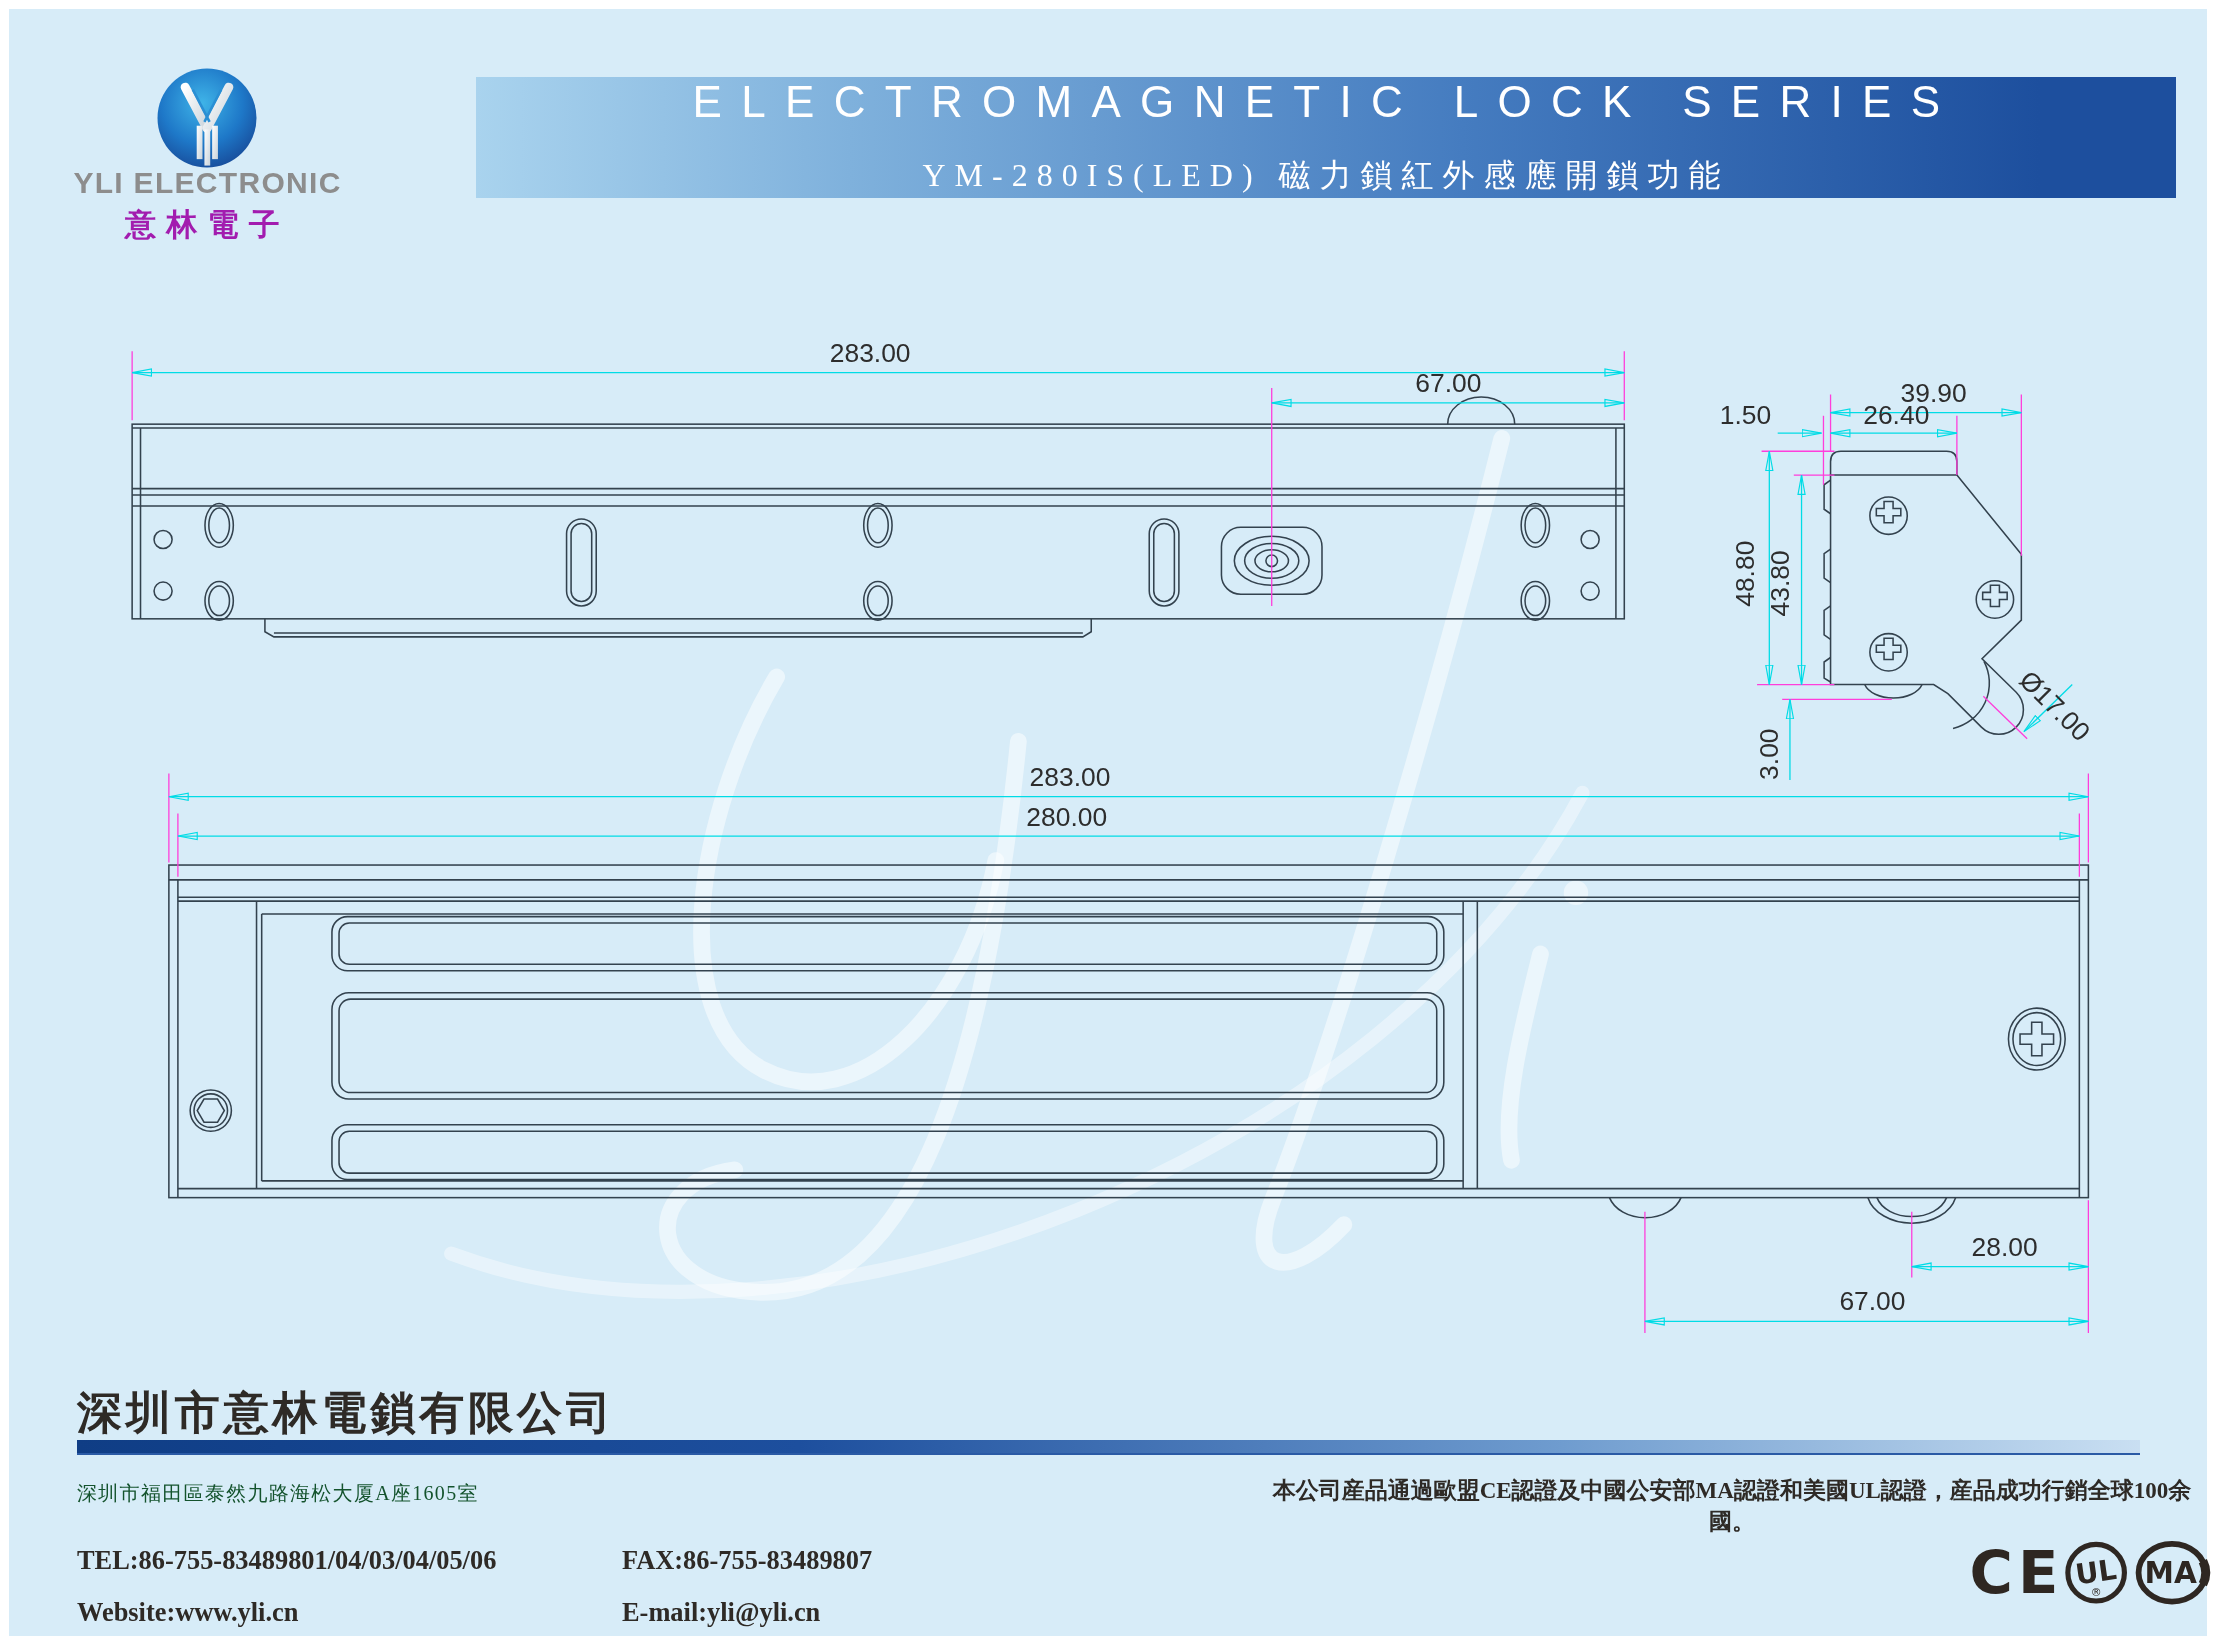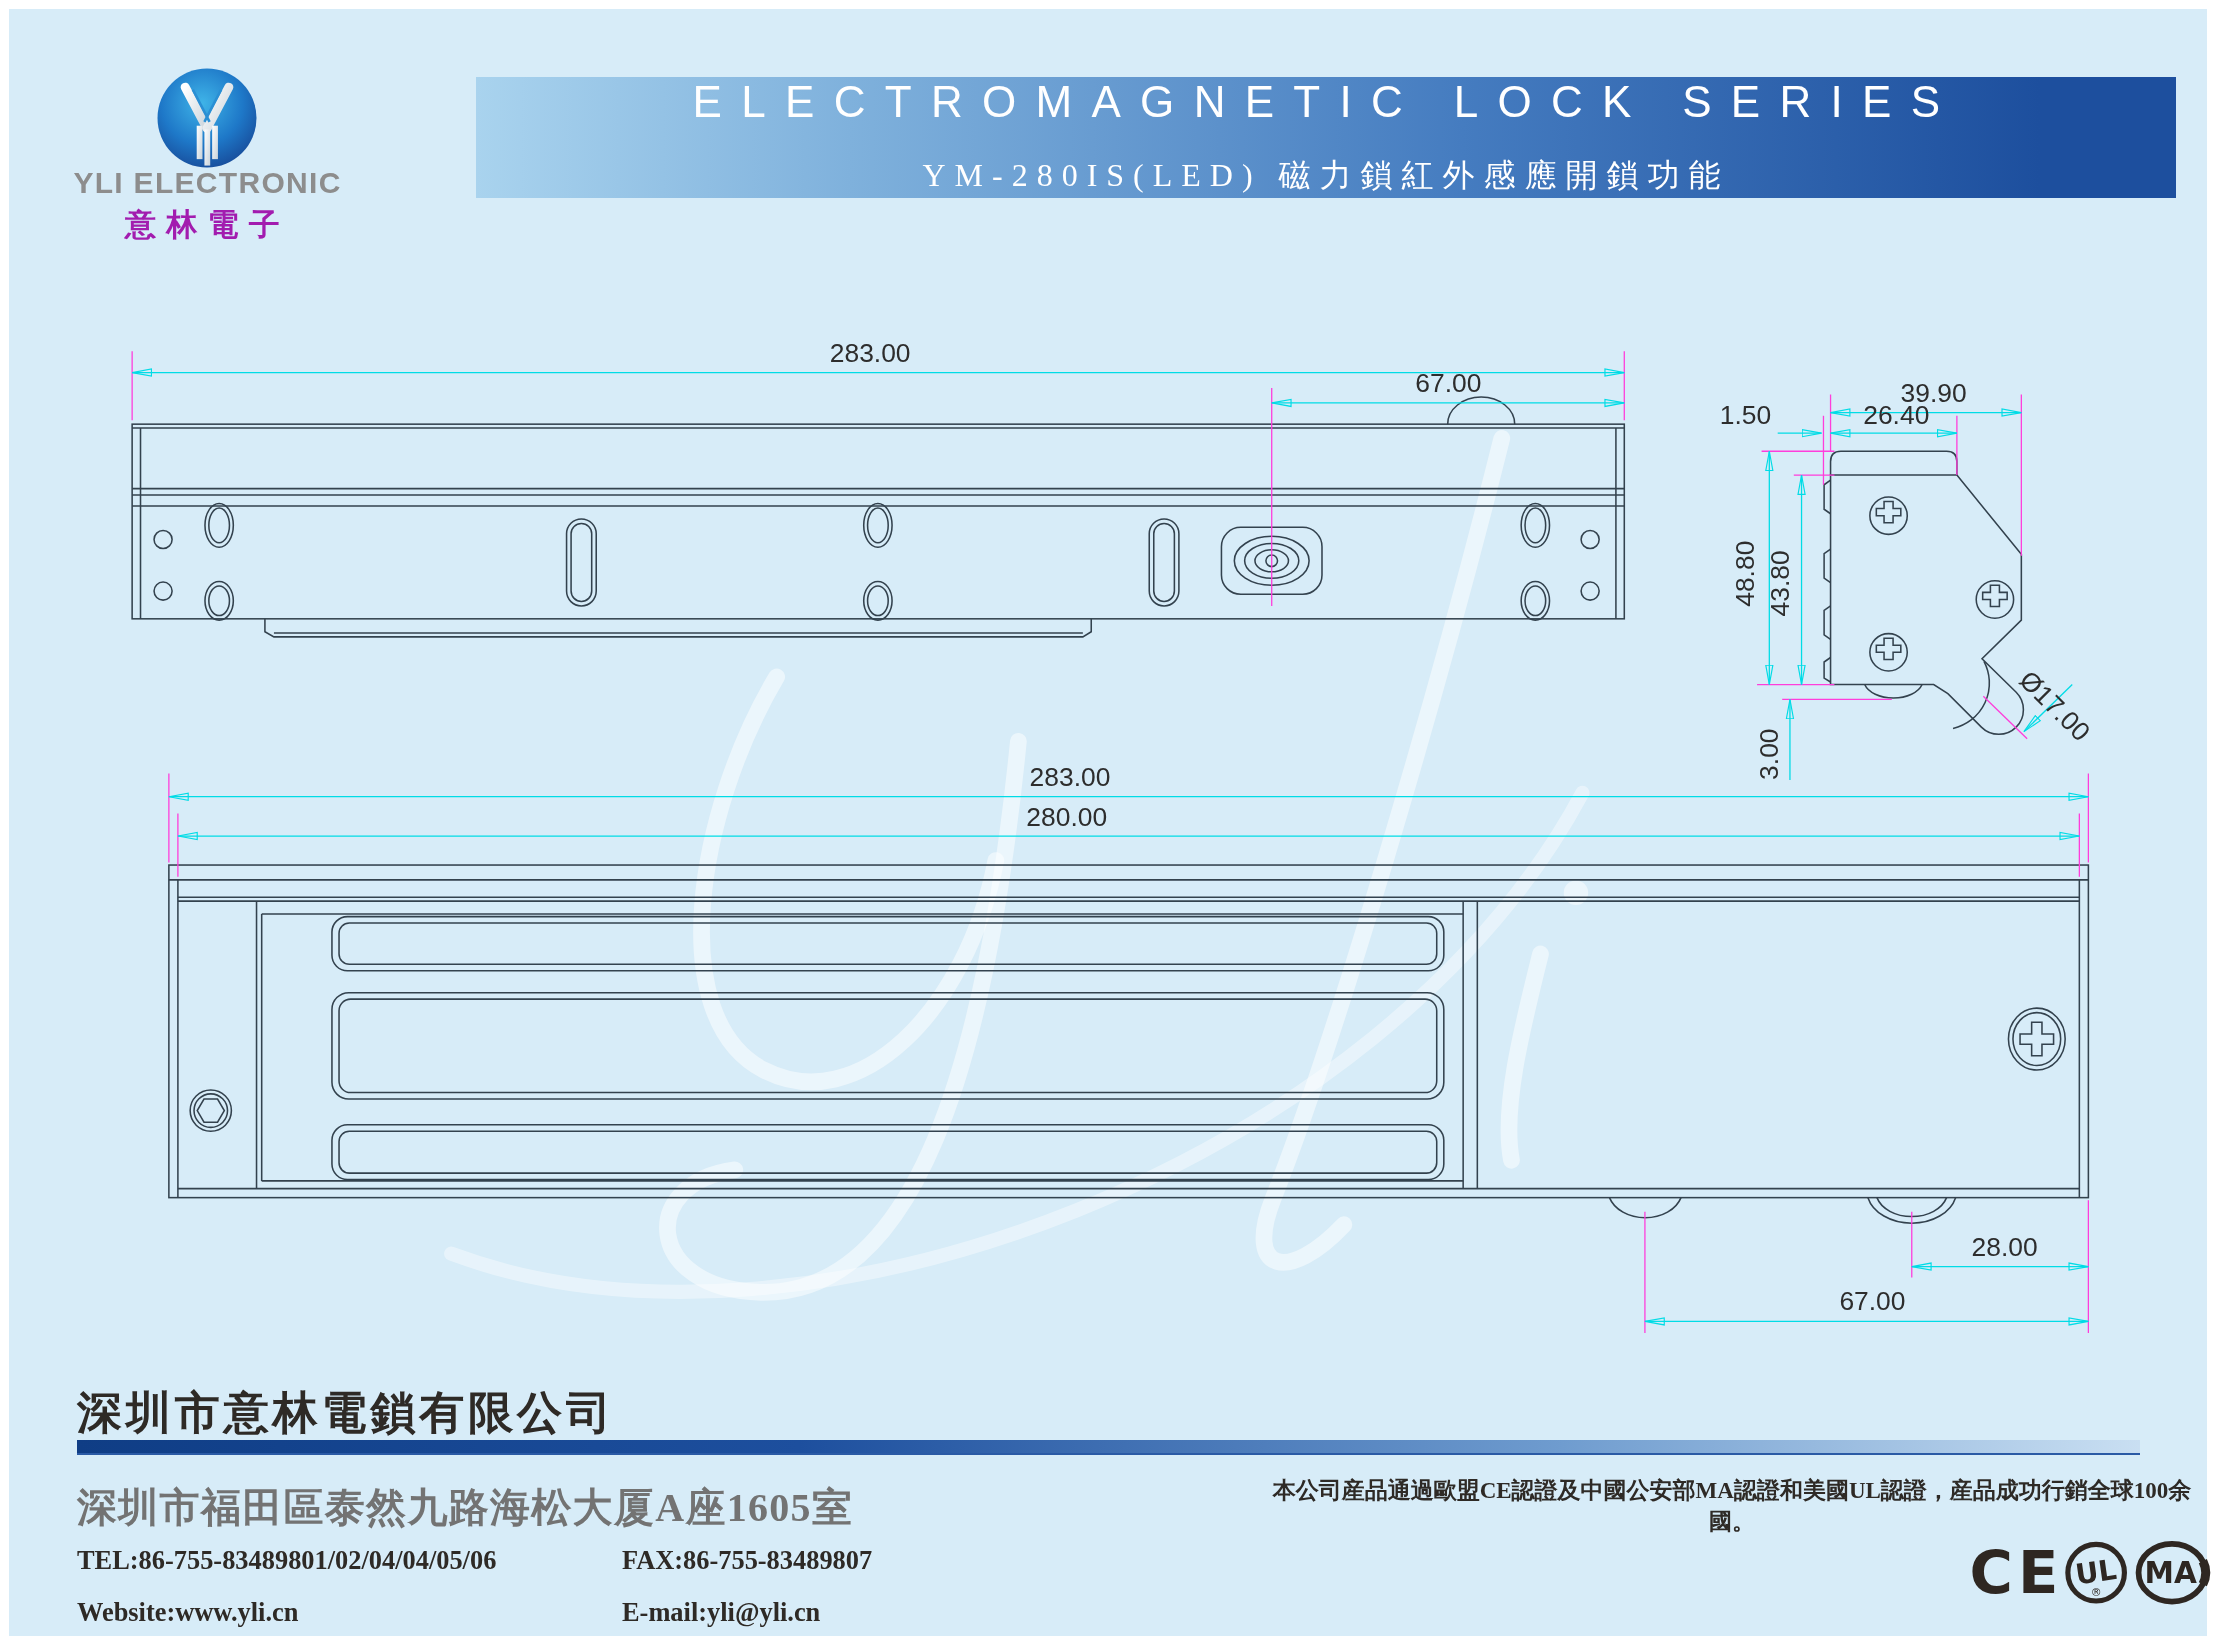--- a/index.html
+++ b/index.html
@@ -23,21 +23,21 @@
   
   .cad{position:absolute;left:0;top:0;}
   .cad text{font-family:"Liberation Sans",sans-serif;font-size:41px;fill:#2d2d2d;}
   
   .company{position:absolute;left:77px;top:1383px;font-size:45px;font-weight:bold;
     color:#2e2a26;letter-spacing:3.9px;}
   .blue-bar{position:absolute;left:77px;top:1440px;width:2063px;height:13px;
     background:linear-gradient(90deg,#0f3d85 0%,#1d4f9e 35%,#6f9ccf 72%,#c9dff2 100%);
     border-bottom:2.6px solid #2a5aa5;}
   .address{position:absolute;left:77px;top:1480px;font-family:"Liberation Serif",serif;
-    font-size:40px;font-weight:bold;color:#737373;letter-spacing:1.3px;}
+    font-size:20px;font-weight:normal;color:#14532d;letter-spacing:1.3px;}
   .contact{position:absolute;font-family:"Liberation Serif",serif;font-size:26.4px;
     font-weight:bold;color:#2e2a26;}
   .tel{left:77px;top:1545px;}
   .fax{left:622px;top:1545px;}
   .web{left:77px;top:1597px;}
   .mail{left:622px;top:1597px;}
   .cert-note{position:absolute;left:1258px;top:1475px;width:948px;
     font-family:"Liberation Serif",serif;font-size:23px;font-weight:600;color:#2e2a26;text-align:center;}
   .cert-logos{position:absolute;left:1953px;top:1529px;}
 </style>
@@ -260,21 +260,21 @@
     <text x="1660" y="1220" text-anchor="middle">283.00</text>
     <text x="1655" y="1281" text-anchor="middle">280.00</text>
     <text x="3110" y="1948" text-anchor="middle">28.00</text>
     <text x="2905" y="2033" text-anchor="middle">67.00</text>
   </g>
 </svg>
 
 <div class="company">深圳市意林電鎖有限公司</div>
 <div class="blue-bar"></div>
 <div class="address">深圳市福田區泰然九路海松大厦A座1605室</div>
-<div class="contact tel">TEL:86-755-83489801/02/04/04/05/06</div>
+<div class="contact tel">TEL:86-755-83489801/04/03/04/05/06</div>
 <div class="contact fax">FAX:86-755-83489807</div>
 <div class="contact web">Website:www.yli.cn</div>
 <div class="contact mail">E-mail:yli@yli.cn</div>
 <div class="cert-note">本公司産品通過歐盟CE認證及中國公安部MA認證和美國UL認證，産品成功行銷全球100余國。</div>
 
 <svg class="cert-logos" width="258" height="90" viewBox="0 0 400 140">
   <text x="25" y="100" font-family="DejaVu Sans, sans-serif" font-size="92" font-weight="600" fill="#2e2722" letter-spacing="8">CE</text>
   <g>
     <circle cx="222" cy="68" r="44" fill="none" stroke="#2e2722" stroke-width="8"></circle>
     <text x="222" y="82" text-anchor="middle" font-family="DejaVu Sans, sans-serif" font-size="44" font-weight="bold" fill="#2e2722" transform="rotate(-8 222 68)">UL</text>

